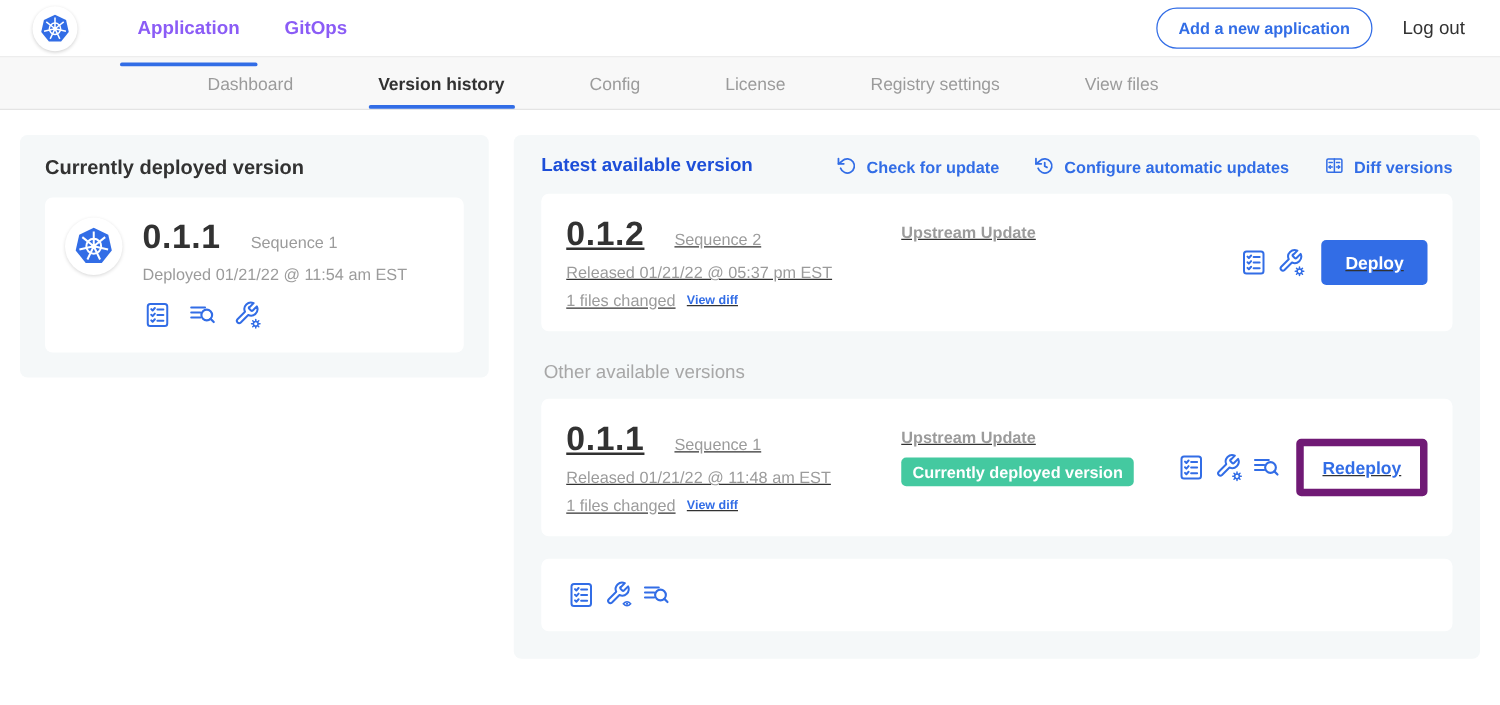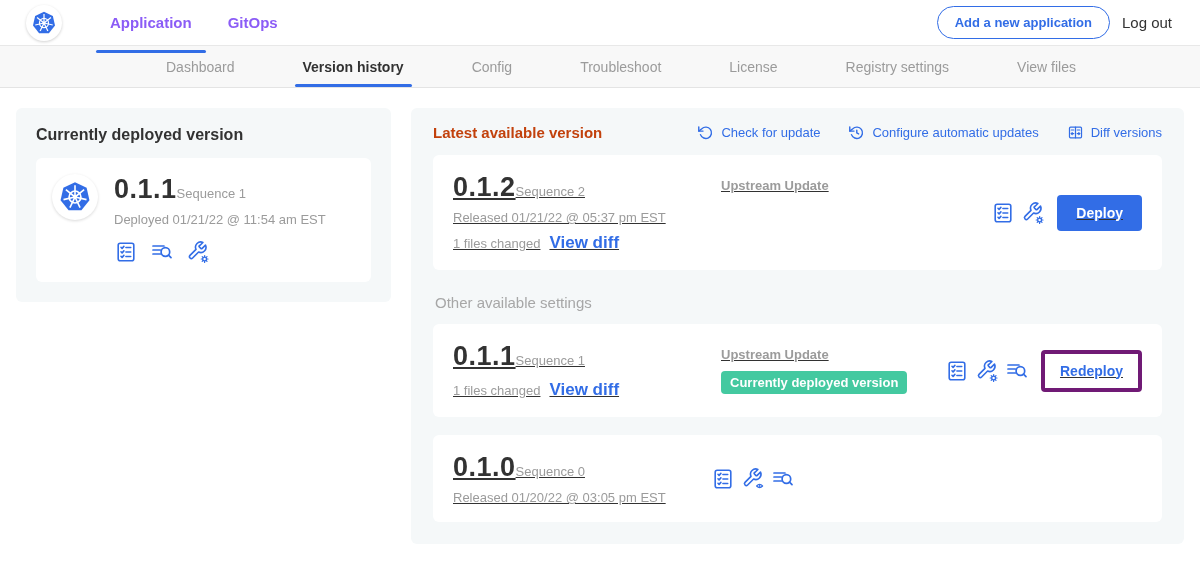--- a/index.html
+++ b/index.html
@@ -21,21 +21,21 @@
     box-shadow:0 1px 3px rgba(0,0,0,.18); display:flex; align-items:center; justify-content:center;
     margin-right:30px; cursor:pointer; }
   .top-tab {
     height:58px; display:flex; align-items:center; padding:0 18px;
     font-size:15px; font-weight:600; color:#8b5cf6; cursor:pointer; position:relative;
   }
   .top-tab.active::after {
     content:""; position:absolute; left:4px; right:4px; bottom:-1px; height:3px;
     background:#326de6; border-radius:2px;
   }
-  .topnav-right { margin-left:auto; display:flex; align-items:center; gap:12px; }
+  .topnav-right { margin-left:auto; display:flex; align-items:center; gap:24px; }
   .pill-btn {
     border:1px solid #326de6; color:#326de6; background:#fff;
     font-family:inherit; font-size:13px; font-weight:700;
     padding:8px 17px; border-radius:17px; cursor:pointer;
   }
   .logout { font-size:15px; color:#323232; cursor:pointer; }
 
   
   .subnav {
     height:42px; background:#f8f8f8; border-bottom:1px solid #e4e4e4;
@@ -52,51 +52,51 @@
   }
 
   
   .main { display:flex; align-items:flex-start; gap:20px; padding:20px 16px; }
   .panel { background:#f5f8f9; border-radius:6px; }
   .left-panel { width:375px; padding:16px 20px 20px; }
   .left-panel-title { font-size:16px; font-weight:700; color:#323232; margin:2px 0 14px 0; }
   .deployed-card { background:#fff; border-radius:6px; padding:16px 16px 18px; display:flex; gap:16px; }
   .app-logo { width:46px; height:46px; border-radius:50%; background:#fff;
     box-shadow:0 1px 3px rgba(0,0,0,.15); display:flex; align-items:center; justify-content:center; flex:none; }
-  .ver-row { display:flex; align-items:baseline; gap:0; }
+  .ver-row { display:flex; align-items:baseline; gap:24px; }
   .ver-num { font-size:27px; font-weight:700; color:#323232; letter-spacing:.5px; }
   .seq { font-size:13px; color:#9b9b9b; }
   .meta { font-size:13px; color:#9b9b9b; margin-top:7px; }
   .icon-row { display:flex; align-items:center; gap:12px; margin-top:13px; }
   .icon-btn { width:24px; height:24px; color:#326de6; cursor:pointer; display:inline-flex; }
   .icon-btn svg { width:100%; height:100%; }
 
   .right-panel { flex:1; padding:16px 22px 22px; }
   .panel-header { display:flex; align-items:center; margin-bottom:14px; }
-  .panel-title { font-size:15px; font-weight:600; color:#c2410c; }
+  .panel-title { font-size:15px; font-weight:600; color:#1d4ed8; }
   .header-actions { margin-left:auto; display:flex; align-items:center; gap:28px; }
-  .action-link { display:flex; align-items:center; gap:7px; color:#326de6;
-    font-size:13px; font-weight:400; cursor:pointer; }
+  .action-link { display:flex; align-items:flex-end; gap:7px; color:#326de6;
+    font-size:13px; font-weight:700; cursor:pointer; }
   .action-link svg { width:17px; height:17px; flex:none; }
 
   .version-card {
     background:#fff; border-radius:6px; padding:17px 20px;
     display:flex; align-items:center;text-decoration:underline;
   }
   .vc-left { width:258px; flex:none; }
   .files-row { display:flex; align-items:center; margin-top:8px; font-size:13px; color:#9b9b9b; }
-  .view-diff { color:#326de6; font-weight:700; margin-left:9px; cursor:pointer; font-size:17px; }
+  .view-diff { color:#326de6; font-weight:700; margin-left:9px; cursor:pointer; font-size:10px; }
   .vc-mid { flex:1; padding-left:10px; align-self:flex-start; padding-top:6px; }
   .source { font-size:13px; font-weight:600; color:#9b9b9b; }
   .badge { display:inline-block; margin-top:9px; padding:4px 9px; border-radius:4px;
     color:#fff; font-size:13px; font-weight:700; }
   .vc-right { display:flex; align-items:center; gap:6px; }
   .btn-solid { background:#326de6; color:#fff; border:none; font-family:inherit;
     font-size:14px; font-weight:700; padding:10px 19px; border-radius:4px; cursor:pointer; margin-left:6px; }
-  .btn-outline { background:#fff; color:#326de6; border:4px solid #701a75; font-family:inherit;
+  .btn-outline { background:#fff; color:#326de6; border:6px solid #701a75; font-family:inherit;
     font-size:14px; font-weight:700; padding:9px 15px; border-radius:4px; cursor:pointer; margin-left:6px; }
   .other-title { font-size:15px; color:#a7a7a7; margin:24px 0 13px 2px; }
   .card-gap { margin-bottom:18px; }
 </style>
 </head>
 <body>
 
 <div class="topnav">
   <div class="logo-wrap">
     <svg width="32" height="32" viewBox="0 0 34 34">
@@ -119,21 +119,20 @@
   <div class="topnav-right">
     <button class="pill-btn">Add a new application</button>
     <span class="logout">Log out</span>
   </div>
 </div>
 
 <div class="subnav">
   <div class="sub-tab">Dashboard</div>
   <div class="sub-tab active">Version history</div>
   <div class="sub-tab">Config</div>
-  <div class="sub-tab">Troubleshoot</div>
   <div class="sub-tab">License</div>
   <div class="sub-tab">Registry settings</div>
   <div class="sub-tab">View files</div>
 </div>
 
 <div class="main">
 
   <div class="panel left-panel">
     <div class="left-panel-title">Currently deployed version</div>
     <div class="deployed-card">
@@ -276,28 +275,29 @@
                 <line x1="17.2" y1="17.6" x2="16.2" y2="16.6"></line>
               <line x1="18.6" y1="17" x2="18.6" y2="15.6"></line>
                 <line x1="20" y1="17.6" x2="21" y2="16.6"></line>
             </g>
           </svg>
         </span>
         <button class="btn-solid">Deploy</button>
       </div>
     </div>
 
-    <div class="other-title">Other available settings</div>
+    <div class="other-title">Other available versions</div>
 
     <div class="version-card card-gap">
       <div class="vc-left">
         <div class="ver-row">
           <span class="ver-num">0.1.1</span>
           <span class="seq">Sequence 1</span>
         </div>
+        <div class="meta">Released 01/21/22 @ 11:48 am EST</div>
         <div class="files-row">
           <span>1 files changed</span>
           <span class="view-diff">View diff</span>
         </div>
       </div>
       <div class="vc-mid">
         <div class="source">Upstream Update</div>
         <span class="badge" style="background-color: rgb(68, 201, 160);">Currently deployed version</span>
       </div>
       <div class="vc-right">
@@ -335,27 +335,20 @@
               <line x1="3" y1="14" x2="10.3" y2="14"></line>
             <circle cx="15.4" cy="12" r="4.3"></circle>
               <line x1="18.5" y1="15.1" x2="21" y2="17.6"></line>
           </svg>
         </span>
         <button class="btn-outline">Redeploy</button>
       </div>
     </div>
 
     <div class="version-card">
-      <div class="vc-left">
-        <div class="ver-row">
-          <span class="ver-num">0.1.0</span>
-          <span class="seq">Sequence 0</span>
-        </div>
-        <div class="meta">Released 01/20/22 @ 03:05 pm EST</div>
-      </div>
       <div class="vc-right">
         <span class="icon-btn">
           <svg viewBox="0 0 24 24" fill="none" stroke="currentColor" stroke-width="1.6" stroke-linecap="round" stroke-linejoin="round">
             <rect x="4.2" y="3.2" width="15.6" height="17.6" rx="2"></rect>
             <polyline points="7,7.3 8.1,8.4 9.9,6.4"></polyline>
               <line x1="11.9" y1="7.5" x2="16.7" y2="7.5"></line>
             <polyline points="7,11.8 8.1,12.9 9.9,10.9"></polyline>
               <line x1="11.9" y1="12" x2="16.7" y2="12"></line>
             <polyline points="7,16.3 8.1,17.4 9.9,15.4"></polyline>
               <line x1="11.9" y1="16.5" x2="16.7" y2="16.5"></line>

